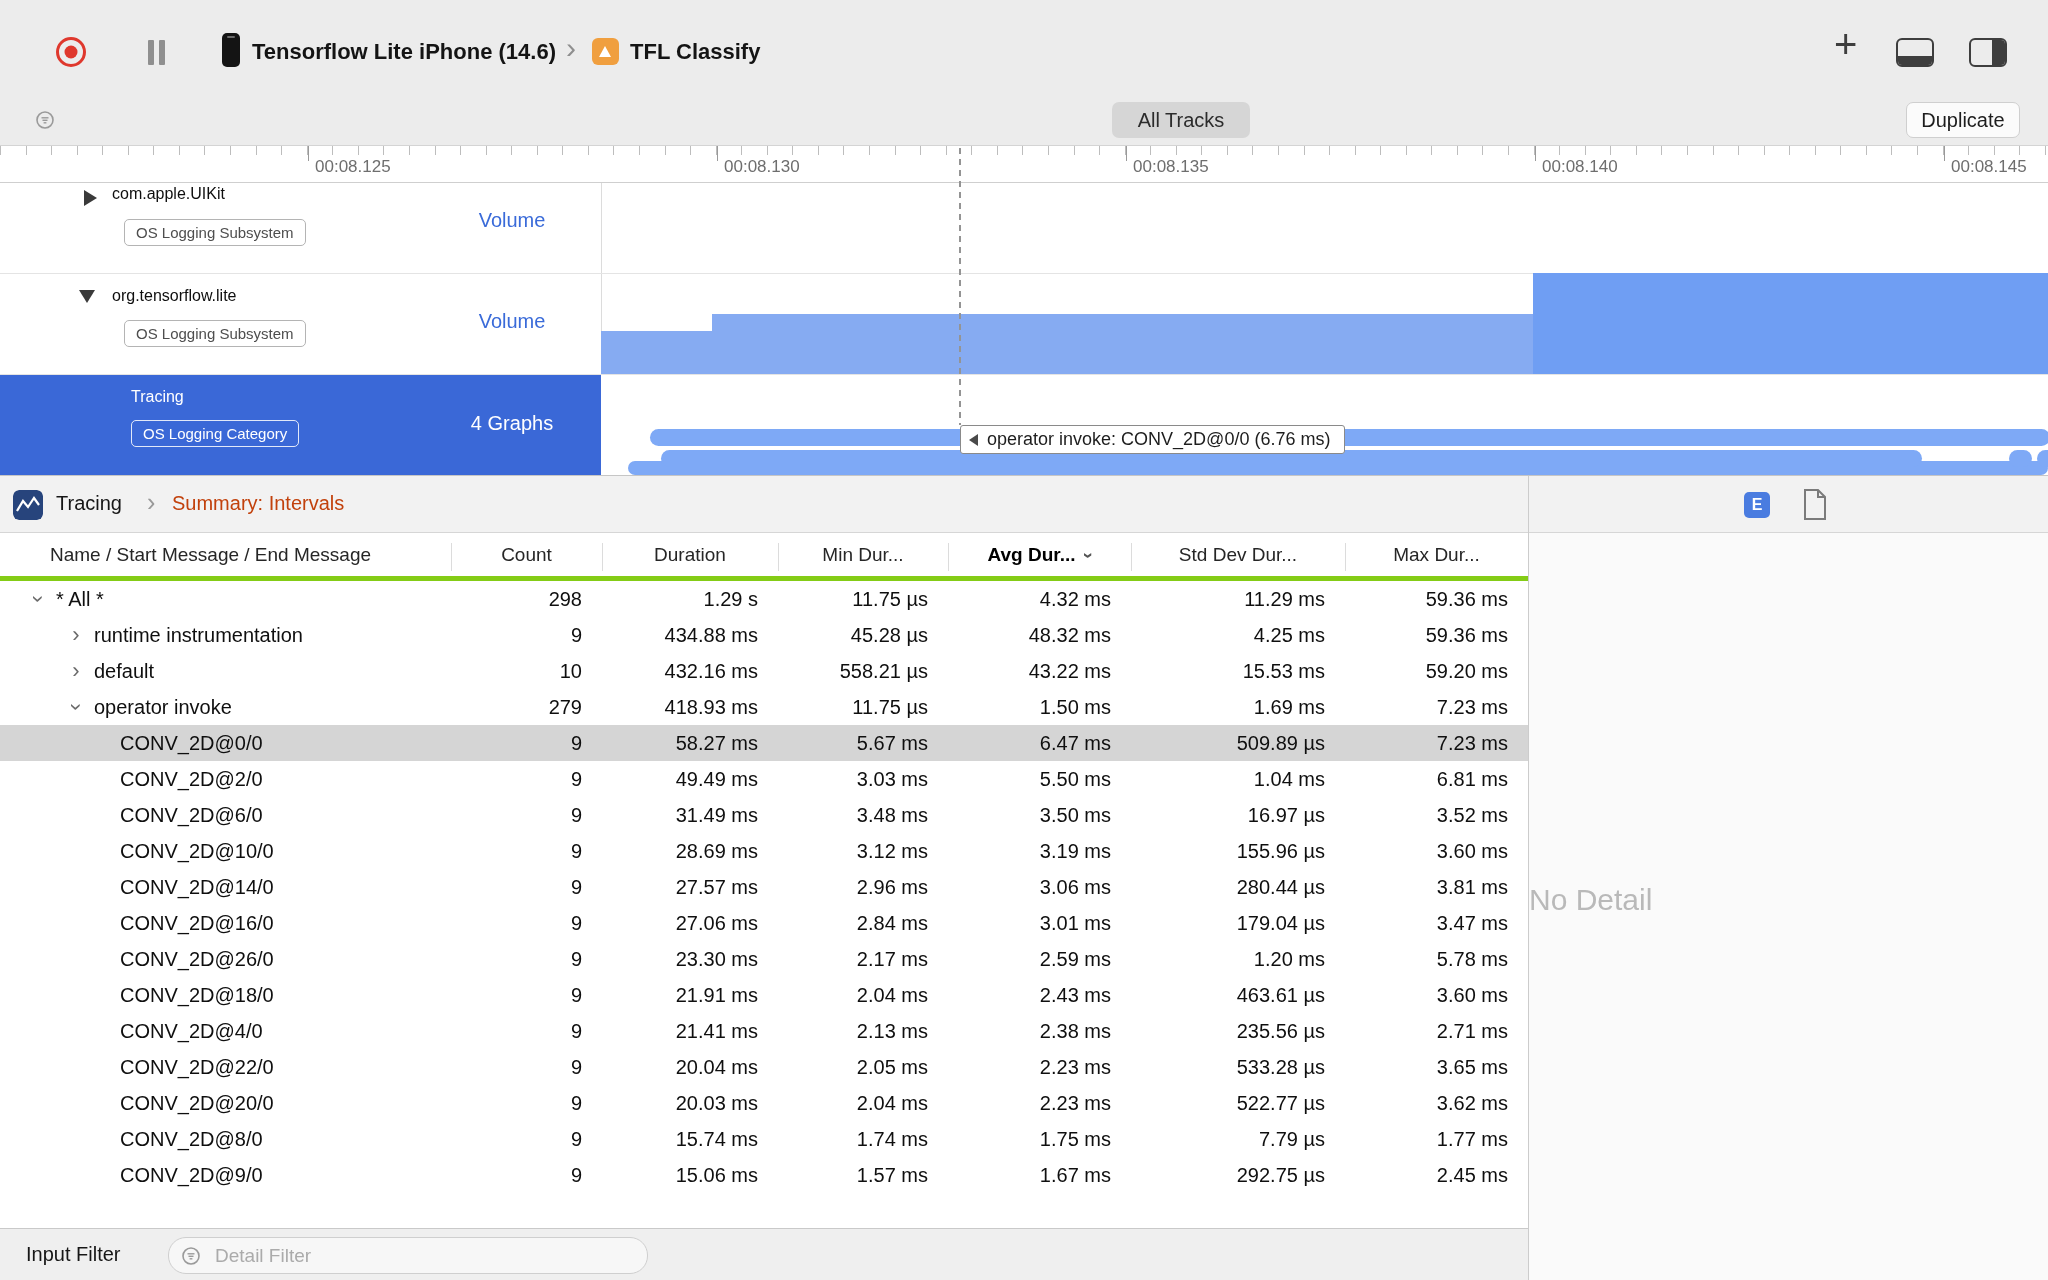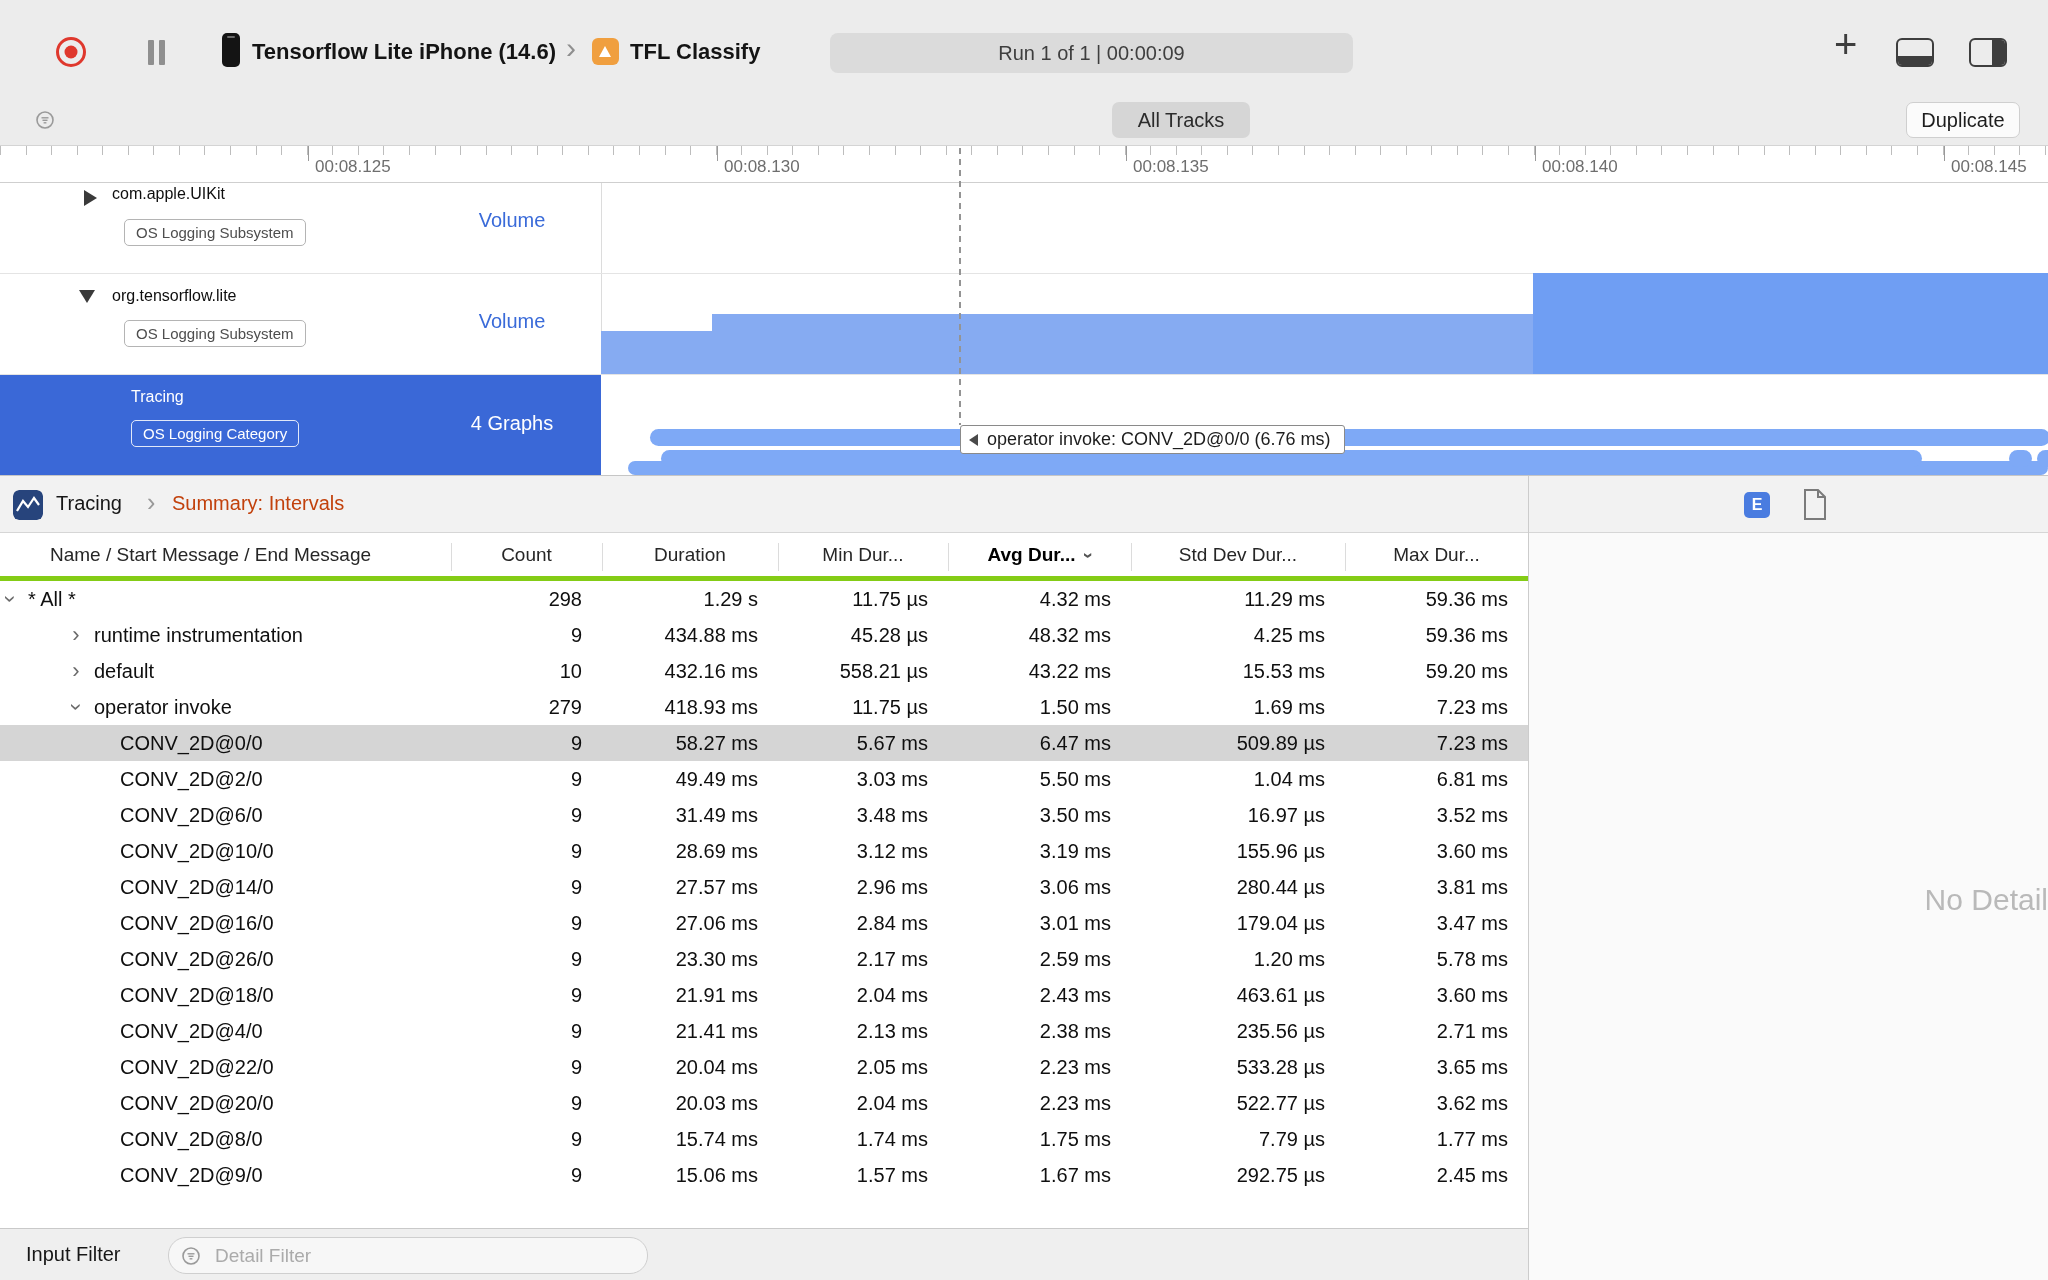--- a/index.html
+++ b/index.html
@@ -73,49 +73,48 @@
 #thead .hname{text-align:left;padding-left:50px}
 #thead .havg{font-weight:700;color:#000}
 .schev{display:inline-block;transform:rotate(90deg);color:#555;font-size:18px;margin-left:10px}
 .schev::before{content:"\203A"}
 .colsep{position:absolute;top:543px;width:1px;height:28px;background:#dcdcdc}
 #tbody{position:absolute;left:0;top:581px;width:1528px;height:647px;background:#fff;overflow:hidden}
 .trow{display:grid;grid-template-columns:451px 151px 176px 170px 183px 214px 183px;height:36px;line-height:36px;font-size:20px;color:#0f0f0f}
 .trow.sel{background:#d5d5d5}
 .trow .num{text-align:right;padding-right:20px;white-space:nowrap}
 .trow .name{display:flex;align-items:center;white-space:nowrap;overflow:hidden}
-.i0{}.i1{padding-left:66px}.i2{padding-left:120px}
+.i0{padding-left:28px}.i1{padding-left:66px}.i2{padding-left:120px}
 .chev{display:inline-block;width:20px;margin-right:8px;color:#6b6b6b;font-size:22px;line-height:1;text-align:center}
 .chev.d{transform:rotate(90deg)}
 .chev::before{content:"\203A"}
 
 
 #rpanel{position:absolute;left:1529px;top:533px;width:519px;height:747px;background:#fafafa}
-#nodetail{position:absolute;left:0;top:350px;width:100%;text-align:right;font-size:30px;color:#b9b9b9}
+#nodetail{position:absolute;left:0;top:350px;width:100%;text-align:left;font-size:30px;color:#b9b9b9}
 #vdiv2{position:absolute;left:1528px;top:476px;width:1px;height:804px;background:#cccccc}
 #bbar{position:absolute;left:0;top:1228px;width:1528px;height:52px;background:#efefef;border-top:1px solid #c9c9c9}
 #inputfilterlabel{position:absolute;left:26px;top:14px;font-size:20px;color:#161616}
 #detailfilter{position:absolute;left:168px;top:8px;width:480px;height:37px;background:#f7f7f7;border:1px solid #cfcfcf;border-radius:18px;padding-left:46px;font-size:19px;color:#333;outline:none;font-family:"Liberation Sans",sans-serif}
 #detailfilter::placeholder{color:#ababab}
 </style>
 </head>
 <body>
 
 <div id="app">
 
   <div id="toolbar">
     <div id="rec"></div>
     <div class="pbar" style="left:148px"></div>
     <div class="pbar" style="left:159px"></div>
     <div id="iphone"></div>
     <span class="tootext" style="left:252px">Tensorflow Lite iPhone (14.6)</span>
     <span id="devchev">›</span>
     <div id="appicon"></div>
     <span class="tootext" style="left:630px">TFL Classify</span>
-    <div id="runbox">Run 1 of 1  |  00:00:09</div>
     <span id="plus">+</span>
     <div id="panebottom" class="paneico" style="left:1896px"></div>
     <div id="paneright" class="paneico" style="left:1969px"></div>
   </div>
 
   <div id="filterbar">
     <svg class="filtericon" style="left:34px;top:15px" width="22" height="22" viewBox="0 0 22 22">
       <circle cx="11" cy="11" r="8" fill="none" stroke="#9a9a9a" stroke-width="1.6"></circle>
       <line x1="7.5" y1="8.8" x2="14.5" y2="8.8" stroke="#9a9a9a" stroke-width="1.4"></line>
       <line x1="8.5" y1="11.3" x2="13.5" y2="11.3" stroke="#9a9a9a" stroke-width="1.4"></line>

